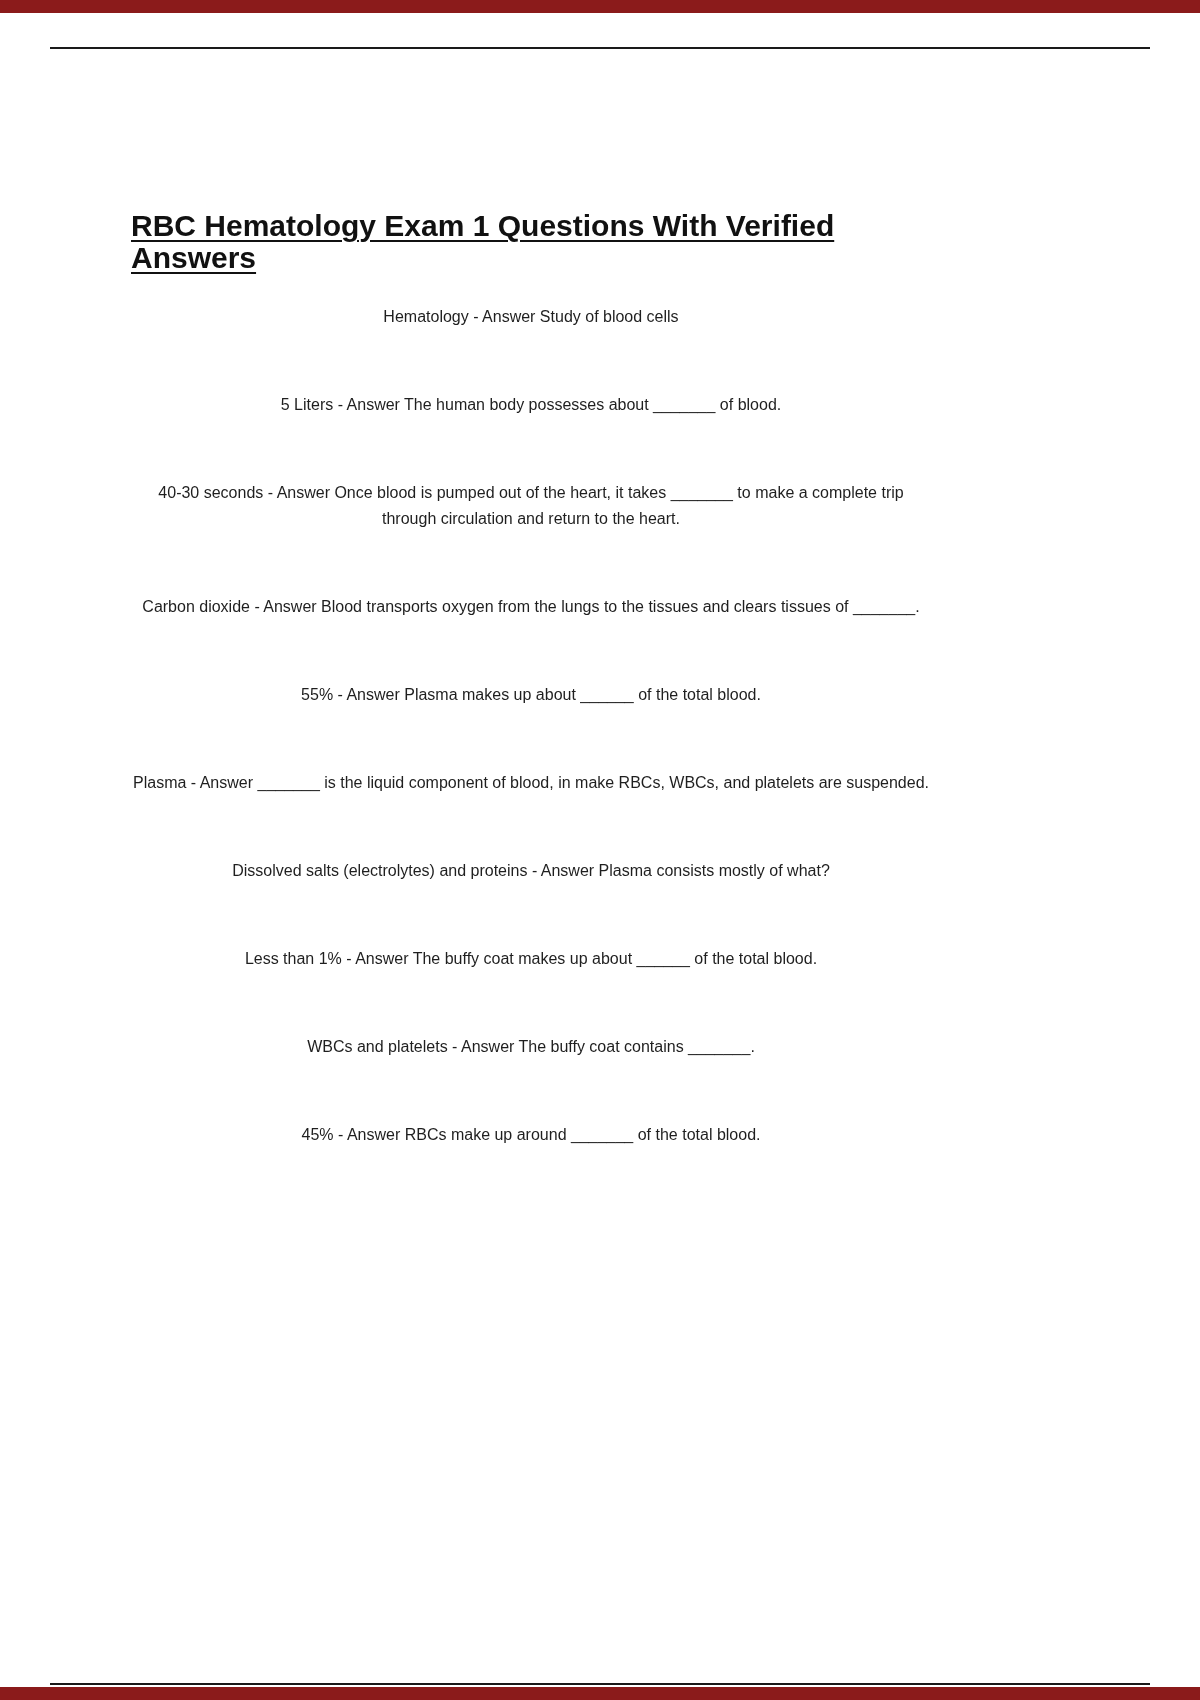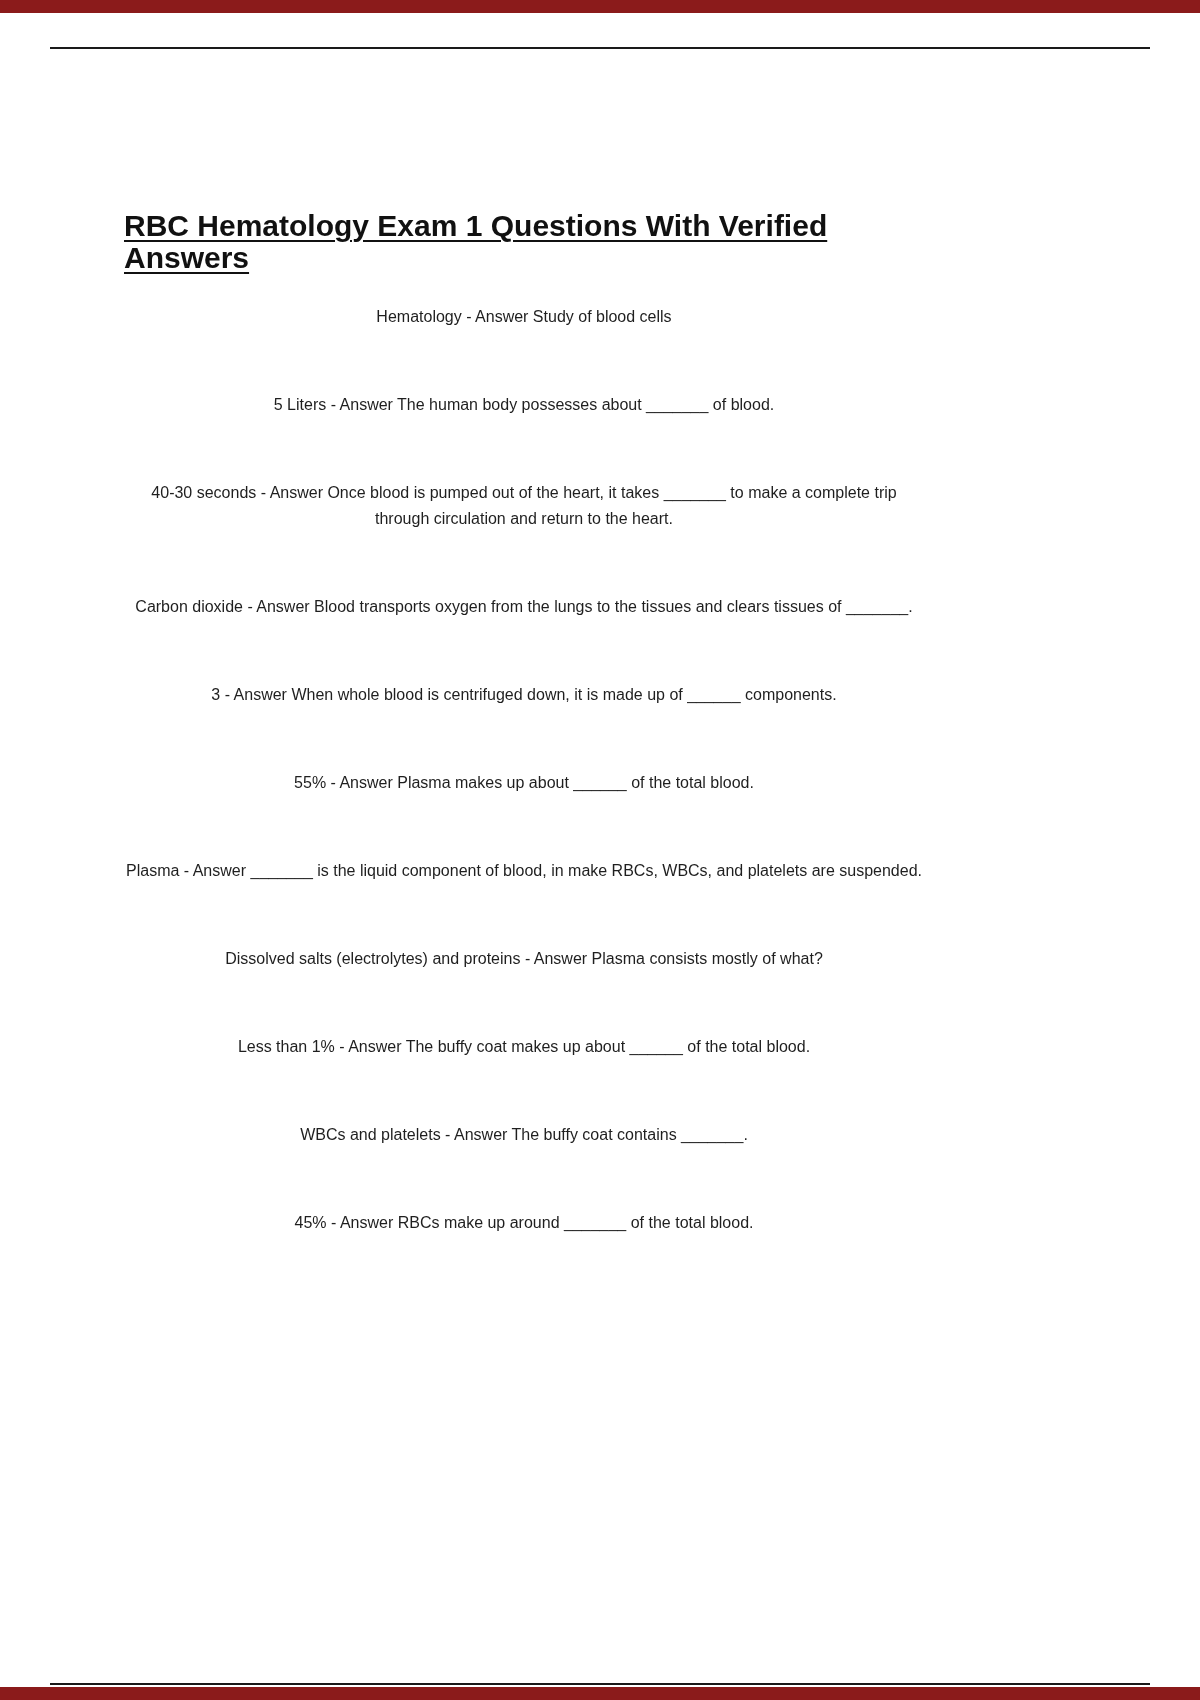--- a/index.html
+++ b/index.html
@@ -28,21 +28,21 @@
     position: absolute;
     left: 50px;
     width: 1100px;
     height: 2px;
     background: #1a1a1a;
   }
   .rule.top-rule { top: 47px; }
   .rule.bottom-rule { bottom: 15px; }
   .content {
     position: absolute;
-    left: 124px;
+    left: 131px;
     top: 210px;
     width: 810px;
   }
   h1.doc-title {
     margin: 0 0 30px 0;
     max-width: 800px;
     font-size: 30px;
     line-height: 1.06;
     font-weight: bold;
     color: #111111;
@@ -69,21 +69,20 @@
   <div class="accent-bar top" style="background: rgb(139, 27, 27);"></div>
   <div class="rule top-rule" style="background: rgb(26, 26, 26);"></div>
 
   <div class="content">
     <h1 class="doc-title">RBC Hematology Exam 1 Questions With Verified Answers</h1>
     <div id="qa-list">
         <p class="para">Hematology - Answer Study of blood cells</p>
         <p class="para">5 Liters - Answer The human body possesses about _______ of blood.</p>
         <p class="para">40-30 seconds - Answer Once blood is pumped out of the heart, it takes _______ to make a complete trip through circulation and return to the heart.</p>
         <p class="para">Carbon dioxide - Answer Blood transports oxygen from the lungs to the tissues and clears tissues of _______.</p>
-        <p class="para">3 - Answer When whole blood is centrifuged down, it is made up of ______ components.</p>
         <p class="para">55% - Answer Plasma makes up about ______ of the total blood.</p>
         <p class="para">Plasma - Answer _______ is the liquid component of blood, in make RBCs, WBCs, and platelets are suspended.</p>
         <p class="para">Dissolved salts (electrolytes) and proteins - Answer Plasma consists mostly of what?</p>
         <p class="para">Less than 1% - Answer The buffy coat makes up about ______ of the total blood.</p>
         <p class="para">WBCs and platelets - Answer The buffy coat contains _______.</p>
         <p class="para">45% - Answer RBCs make up around _______ of the total blood.</p>
       </div>
   </div>
 
   <div class="rule bottom-rule" style="background: rgb(26, 26, 26);"></div>

